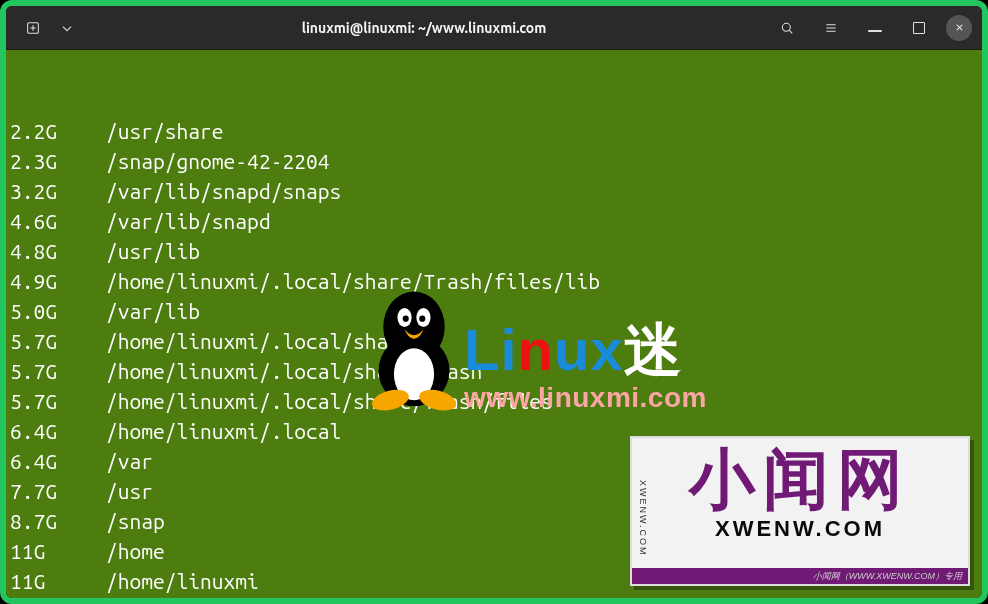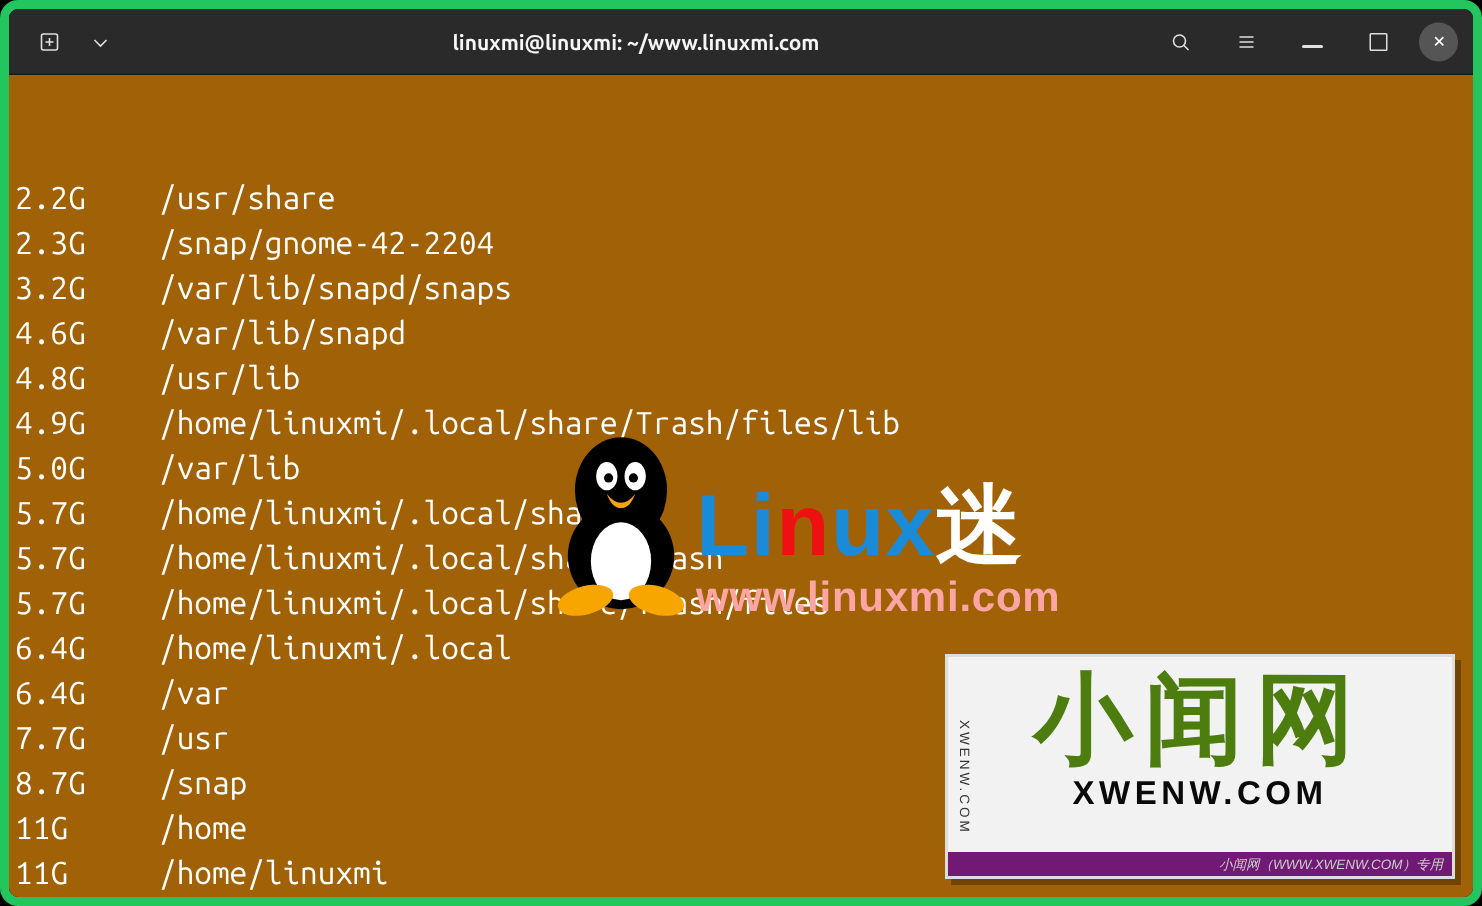--- a/index.html
+++ b/index.html
@@ -20,21 +20,21 @@
   .title { flex:1; text-align:center; font-size:14px; font-weight:600; font-family: Ubuntu, sans-serif; color:#f5f5f5;}
   .titlebar-right { display:flex; align-items:center; gap:10px; }
   .circle-btn { width:26px; height:26px; border-radius:50%; display:flex; align-items:center; justify-content:center; }
   .circle-x { background:#555; }
   .circle-x svg { width:11px; height:11px; stroke:#fff; stroke-width:2.2; }
   .min-ico { width:14px; height:2px; background:#e0e0e0; border-radius:1px; margin-top:6px;}
   .max-ico { width:12px; height:12px; border:1.5px solid #e0e0e0; border-radius:1px;}
 
   .terminal {
     position:absolute; top:44px; left:0; right:0; bottom:0;
-    background:#a16207; color:#fff; font-size:21px; line-height:30px;
+    background:#4d7c0f; color:#fff; font-size:21px; line-height:30px;
     padding: 6px 0 0 4px;
     font-family:"Ubuntu Mono","DejaVu Sans Mono",monospace;
     white-space: pre;
   }
   .row { display:flex; }
   .size { width: 96px; }
   .path { }
 
   
   .wm1 { position:absolute; top:276px; left:348px; width:560px; height:140px; pointer-events:none;}
@@ -49,21 +49,21 @@
   .wm2 {
     position:absolute; bottom:12px; right:12px; width:340px; height:150px;
     background:#f2f2f2; border:2px solid #ddd;
     box-shadow: 4px 4px 0 rgba(0,0,0,0.3);
     pointer-events:none;
     font-family: "Microsoft YaHei", Arial, sans-serif;
     display:flex; flex-direction:column; align-items:center; justify-content:flex-start;
     padding-top:6px;
   }
   .wm2 .side { position:absolute; left:6px; top:42px; font-size:9px; color:#333; letter-spacing:2px; writing-mode:vertical-rl; text-orientation:mixed;}
-  .wm2 .cn { font-size:66px; font-weight:900; color:#4d7c0f; letter-spacing:8px; line-height:1; margin-top:2px;}
+  .wm2 .cn { font-size:66px; font-weight:900; color:#701a75; letter-spacing:8px; line-height:1; margin-top:2px;}
   .wm2 .en { font-size:22px; font-weight:700; color:#0a0a0a; letter-spacing:3px; margin-top:4px;}
   .wm2 .foot { position:absolute; bottom:0; left:0; right:0; height:16px; background:#701a75; color:#ccc; font-size:9px; display:flex; align-items:center; justify-content:flex-end; padding-right:6px; font-style:italic;}
 </style>
 </head>
 <body>
 
 <div class="window">
 
   <div class="titlebar">
     <div class="titlebar-left">

